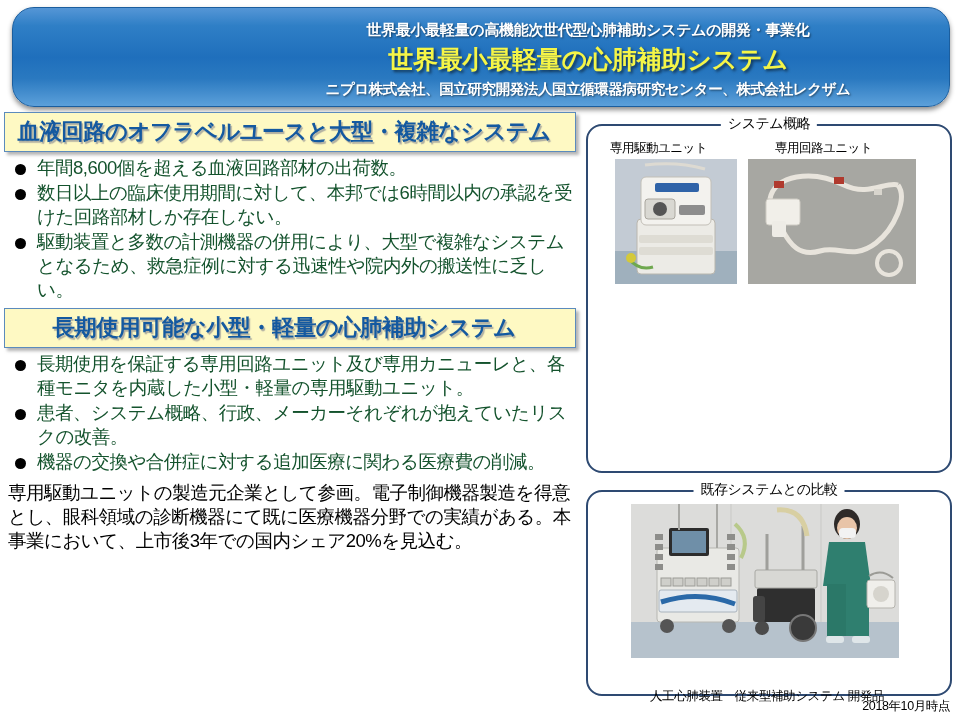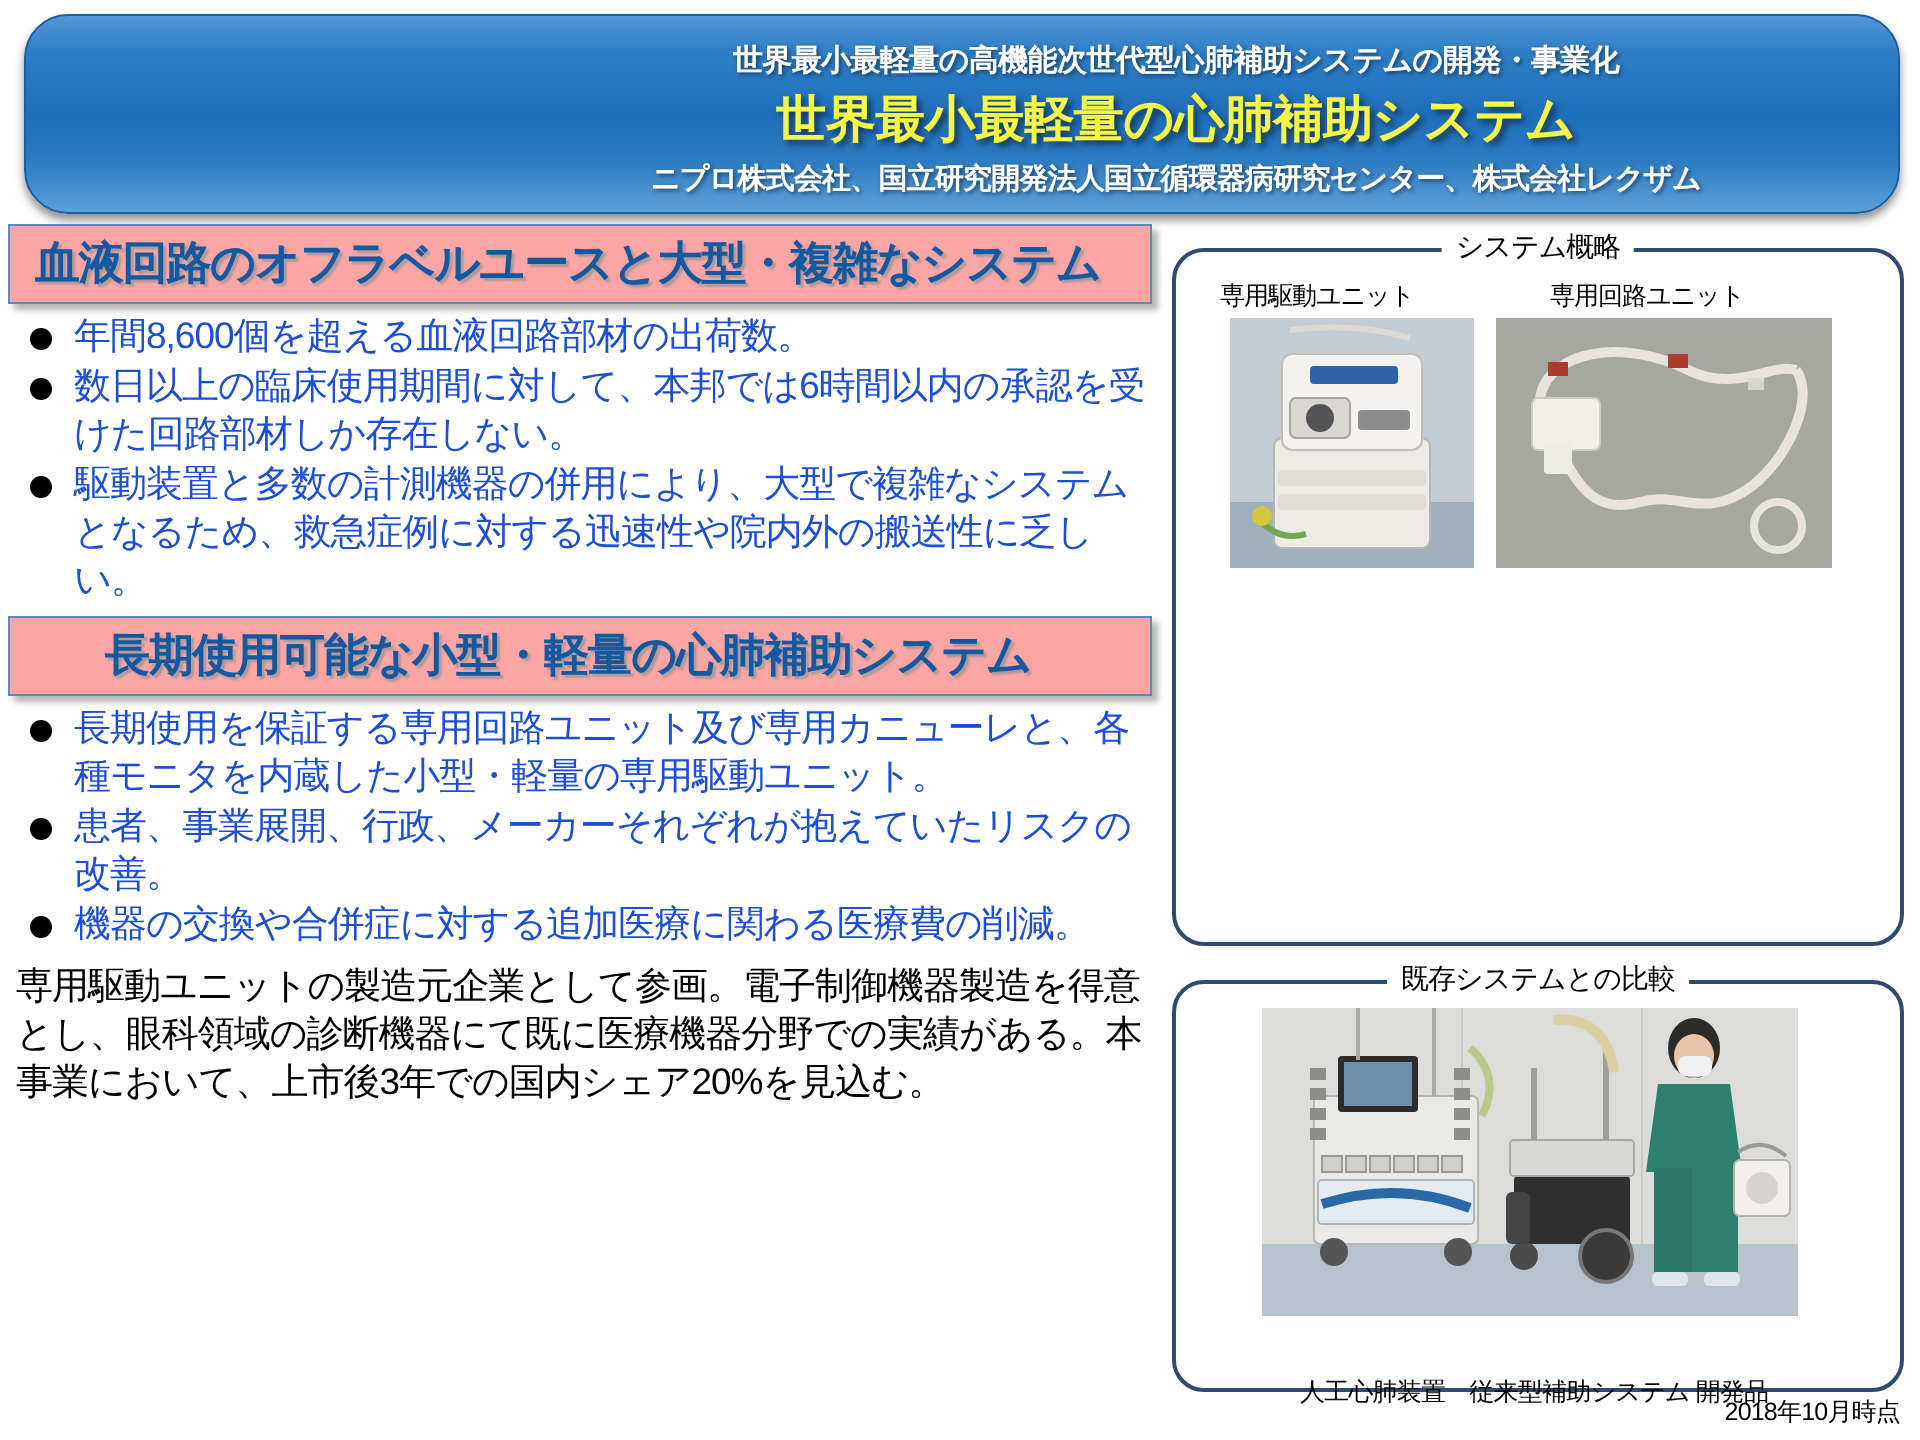--- a/index.html
+++ b/index.html
@@ -24,31 +24,31 @@
   .banner-center{position:absolute;left:225px;top:13px;width:700px;text-align:center;}
   .sub1{color:#ffffff;font-size:15px;font-weight:bold;
         text-shadow:1px 1px 2px rgba(0,0,0,.5);letter-spacing:-.3px;}
   .maintitle{color:#f5f547;font-size:25px;font-weight:bold;margin-top:3px;
              text-shadow:2px 2px 3px rgba(0,0,0,.55);letter-spacing:-.2px;}
   .orgs{color:#ffffff;font-size:14.5px;font-weight:bold;margin-top:4px;
         text-shadow:1px 1px 2px rgba(0,0,0,.5);letter-spacing:-.4px;}
 
   
   .left{position:absolute;left:4px;top:112px;width:572px;}
-  .sec-head{position:relative;background:#fca5a5;border:1.5px solid #5b8bbd;
+  .sec-head{position:relative;background:#fef9c3;border:1.5px solid #5b8bbd;
             box-shadow:3px 3px 3px rgba(120,120,120,.55);
             padding:3px 16px 4px 4px;margin-bottom:4px;}
   .sec-head span{display:block;text-align:center;color:#1459a0;font-weight:bold;
                  font-size:22.5px;letter-spacing:-.6px;
                  text-shadow:1.5px 1.5px 1px rgba(150,150,150,.75);}
   .sec-head.h1 span{font-size:22.5px;}
   .sec-head.h3{width:528px;margin-left:10px;}
   ul.bl{list-style:none;margin:4px 0 6px 0;padding:0;}
   ul.bl li{position:relative;padding-left:33px;margin-bottom:1px;
-           font-size:18.5px;color:#1d4ed8;line-height:1.30;letter-spacing:-.5px;}
+           font-size:18.5px;color:#14532d;line-height:1.30;letter-spacing:-.5px;}
   ul.bl li::before{content:"";position:absolute;left:11px;top:8px;width:11px;height:11px;
                    background:#000;border-radius:50%;}
   .para{font-size:18.5px;color:#000;line-height:1.31;letter-spacing:-.5px;
         margin:6px 4px 0 4px;}
 
   
   .rpanel{position:absolute;border:2.5px solid #2e4a72;border-radius:16px;
           background:#ffffff;text-align:center;}
   .rpanel-label{position:absolute;top:-11px;left:50%;transform:translateX(-50%);
                 background:#ffffff;padding:0 7px;font-size:14px;color:#000;
@@ -92,21 +92,21 @@
       <li>年間8,600個を超える血液回路部材の出荷数。</li>
       <li>数日以上の臨床使用期間に対して、本邦では6時間以内の承認を受けた回路部材しか存在しない。</li>
       <li>駆動装置と多数の計測機器の併用により、大型で複雑なシステムとなるため、救急症例に対する迅速性や院内外の搬送性に乏しい。</li>
     </ul>
 
     <div class="sec-head h2">
       <span>長期使用可能な小型・軽量の心肺補助システム</span>
     </div>
     <ul class="bl">
       <li>長期使用を保証する専用回路ユニット及び専用カニューレと、各種モニタを内蔵した小型・軽量の専用駆動ユニット。</li>
-      <li>患者、事業展開、行政、メーカーそれぞれが抱えていたリスクの改善。</li>
+      <li>患者、システム概略、行政、メーカーそれぞれが抱えていたリスクの改善。</li>
       <li>機器の交換や合併症に対する追加医療に関わる医療費の削減。</li>
     </ul>
 
     <div class="para">専用駆動ユニットの製造元企業として参画。電子制御機器製造を得意とし、眼科領域の診断機器にて既に医療機器分野での実績がある。本事業において、上市後3年での国内シェア20%を見込む。</div>
   </div>
 
   <div class="rpanel" id="panel-top">
     <div class="rpanel-label">システム概略</div>
 
     <div class="photo-label" style="left:22px;top:14px;">専用駆動ユニット</div>

